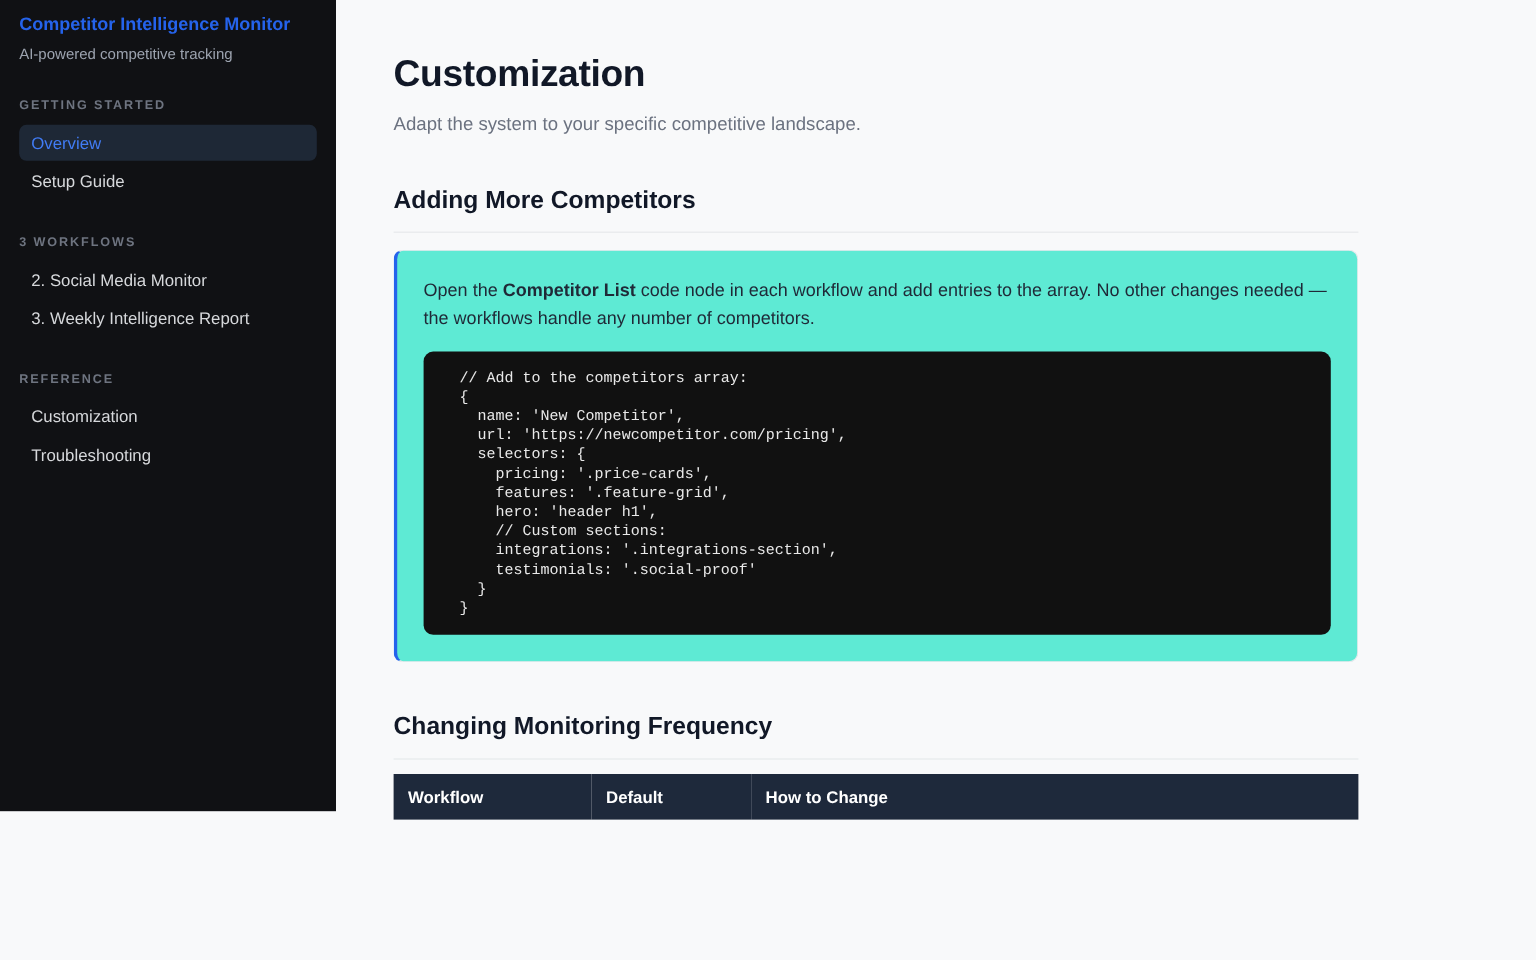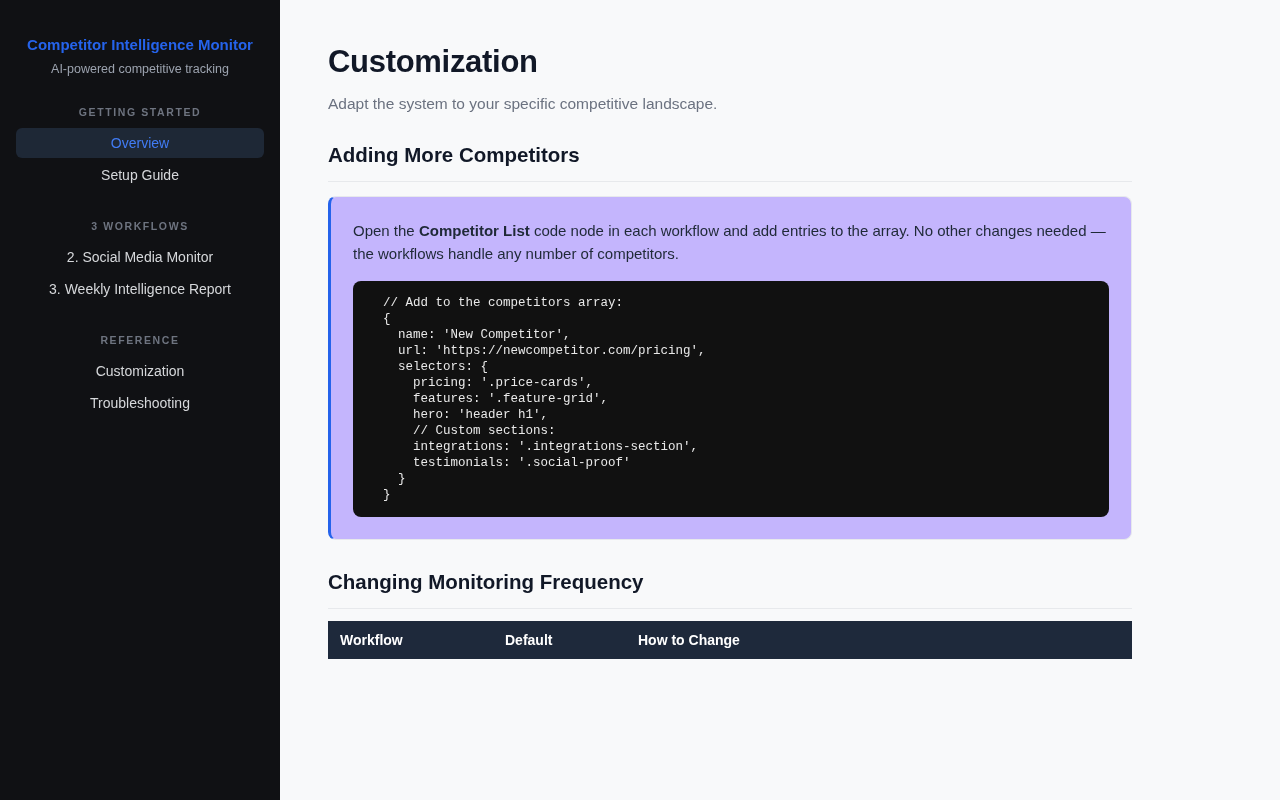--- a/index.html
+++ b/index.html
@@ -8,24 +8,23 @@
     font-family: "Liberation Sans", sans-serif;
     background: #f8f9fa;
     color: #111827;
     display: flex;
   }
 
   
   .sidebar {
     width: 280px;
     min-width: 280px;
-    height: 800px;
+    height: 676px;
     background: #101114;
-    padding: 36px 16px 0 16px;
-    text-align: center;
+    padding: 12px 16px 0 16px;
   }
   .sidebar-title {
     color: #2563eb;
     font-size: 15px;
     font-weight: 700;
     line-height: 1.25;
   }
   .sidebar-subtitle {
     color: #9ca3af;
     font-size: 12.5px;
@@ -66,32 +65,32 @@
     font-weight: 700;
     color: #111827;
     letter-spacing: -0.3px;
   }
   .page-subtitle {
     margin-top: 15px;
     font-size: 15.5px;
     color: #6b7280;
   }
   h2.section-heading {
-    margin-top: 30px;
+    margin-top: 42px;
     font-size: 20.5px;
     font-weight: 700;
     color: #111827;
     padding-bottom: 14px;
     border-bottom: 1px solid #e7e9ec;
   }
 
   
   .card {
     margin-top: 14px;
-    background: #c4b5fd;
+    background: #5eead4;
     border: 1px solid #e7e9ec;
     border-left: 3px solid #2563eb;
     border-radius: 8px;
     padding: 22px;
   }
   .card-intro {
     font-size: 15px;
     line-height: 23px;
     color: #1f2937;
   }

